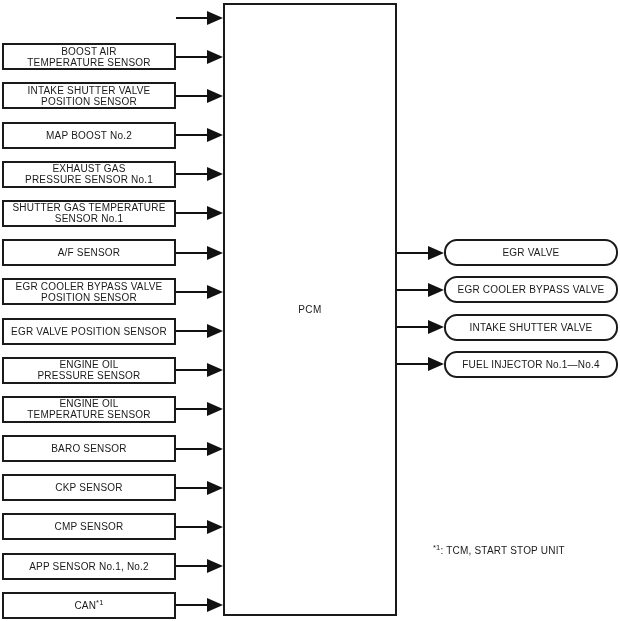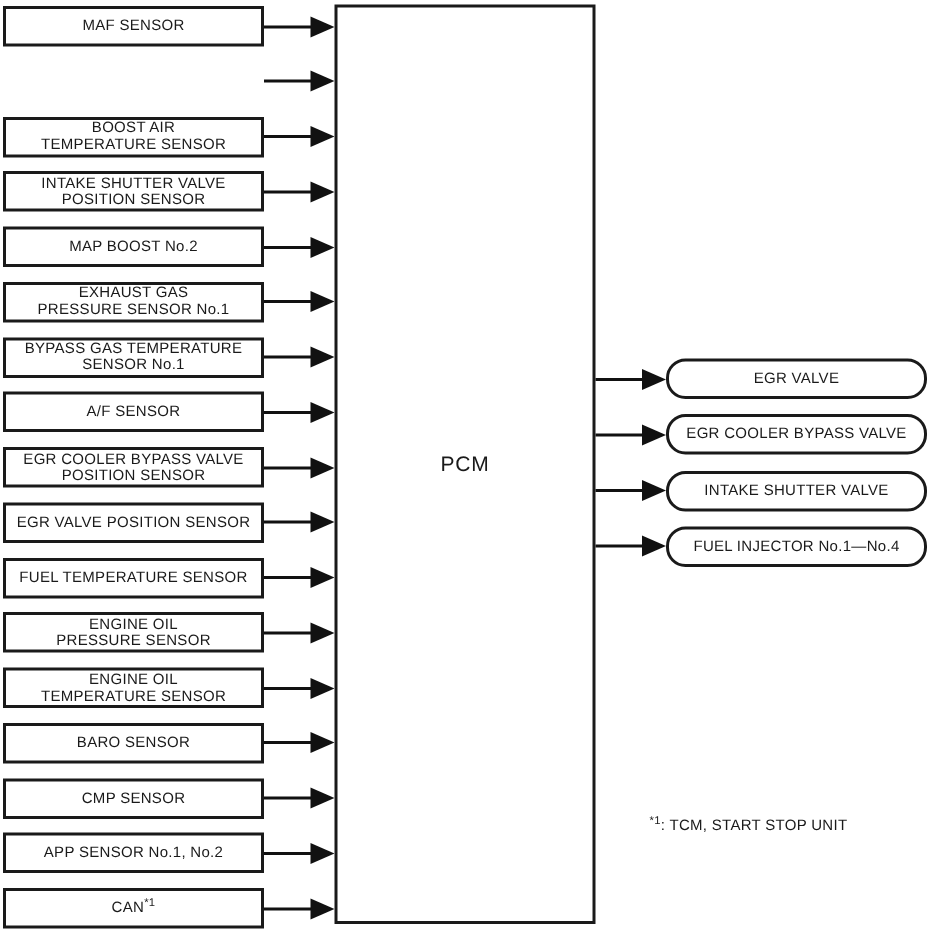--- a/index.html
+++ b/index.html
@@ -49,45 +49,36 @@
     border-top:7px solid transparent; border-bottom:7px solid transparent;
     border-left:16px solid #111;
   }
 
   
   .pcm {
     position:absolute; left:223px; top:3px; width:174px; height:613px;
     border:2px solid #1a1a1a; background:#fff;
     display:flex; align-items:center; justify-content:center;
   }
-  .pcm .lbl { font-size:14px; letter-spacing:0.5px; }
+  .pcm .lbl { font-size:10px; letter-spacing:0.5px; }
 
   
   .footnote {
     position:absolute; left:433px; top:511px;
     font-size:10px; line-height:14px; letter-spacing:0.2px;margin-top:33px;
   }
   .footnote sup.mark { vertical-align:4px; }
 </style>
 </head>
 <body>
 
 <div class="canvas">
 
   <div class="col-left">
 
-    <div class="row">
-      <div class="box">
-        <span class="lbl">MAF SENSOR</span>
-      </div>
-      <div class="arrow arrow-in">
-        <i class="shaft"></i>
-        <i class="head"></i>
-      </div>
-    </div>
 
     <div class="row">
       <div class="arrow arrow-in">
         <i class="shaft"></i>
         <i class="head"></i>
       </div>
     </div>
 
     <div class="row">
       <div class="box">
@@ -127,21 +118,21 @@
 PRESSURE SENSOR No.1</span>
       </div>
       <div class="arrow arrow-in">
         <i class="shaft"></i>
         <i class="head"></i>
       </div>
     </div>
 
     <div class="row">
       <div class="box">
-        <span class="lbl">BYPASS GAS TEMPERATURE
+        <span class="lbl">SHUTTER GAS TEMPERATURE
 SENSOR No.1</span>
       </div>
       <div class="arrow arrow-in">
         <i class="shaft"></i>
         <i class="head"></i>
       </div>
     </div>
 
     <div class="row">
       <div class="box">
@@ -167,29 +158,20 @@
     <div class="row">
       <div class="box">
         <span class="lbl">EGR VALVE POSITION SENSOR</span>
       </div>
       <div class="arrow arrow-in">
         <i class="shaft"></i>
         <i class="head"></i>
       </div>
     </div>
 
-    <div class="row">
-      <div class="box">
-        <span class="lbl">FUEL TEMPERATURE SENSOR</span>
-      </div>
-      <div class="arrow arrow-in">
-        <i class="shaft"></i>
-        <i class="head"></i>
-      </div>
-    </div>
 
     <div class="row">
       <div class="box">
         <span class="lbl">ENGINE OIL
 PRESSURE SENSOR</span>
       </div>
       <div class="arrow arrow-in">
         <i class="shaft"></i>
         <i class="head"></i>
       </div>
@@ -209,20 +191,29 @@
     <div class="row">
       <div class="box">
         <span class="lbl">BARO SENSOR</span>
       </div>
       <div class="arrow arrow-in">
         <i class="shaft"></i>
         <i class="head"></i>
       </div>
     </div>
 
+    <div class="row">
+      <div class="box">
+        <span class="lbl">CKP SENSOR</span>
+      </div>
+      <div class="arrow arrow-in">
+        <i class="shaft"></i>
+        <i class="head"></i>
+      </div>
+    </div>
 
     <div class="row">
       <div class="box">
         <span class="lbl">CMP SENSOR</span>
       </div>
       <div class="arrow arrow-in">
         <i class="shaft"></i>
         <i class="head"></i>
       </div>
     </div>

